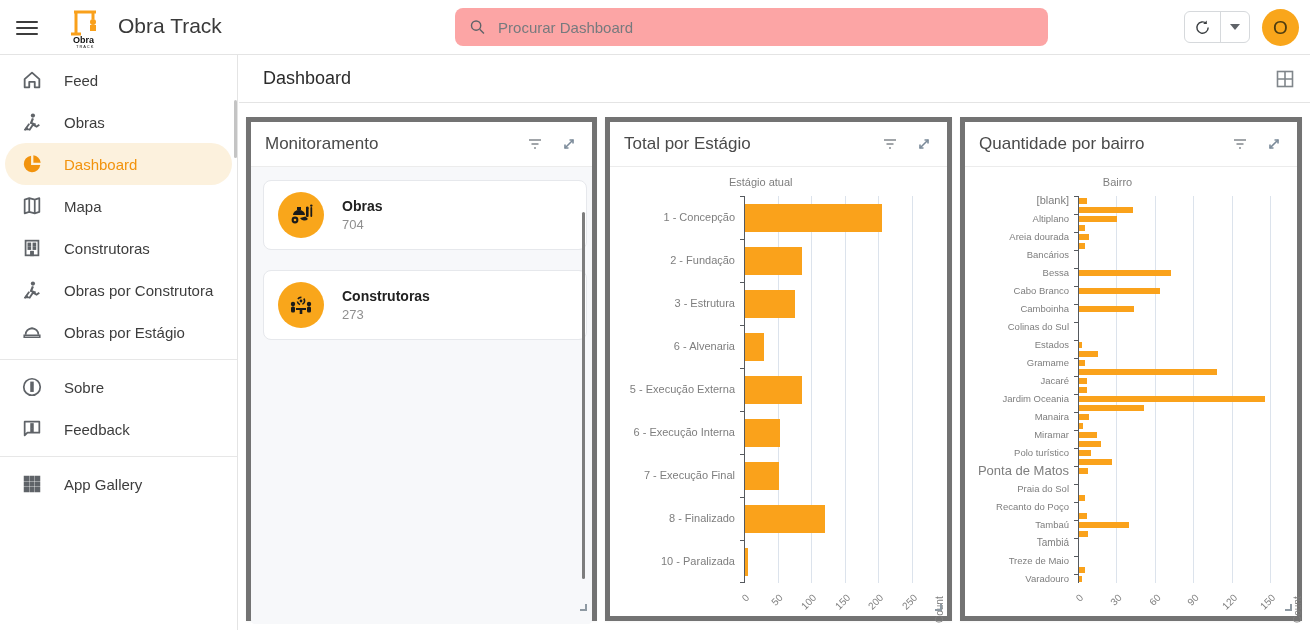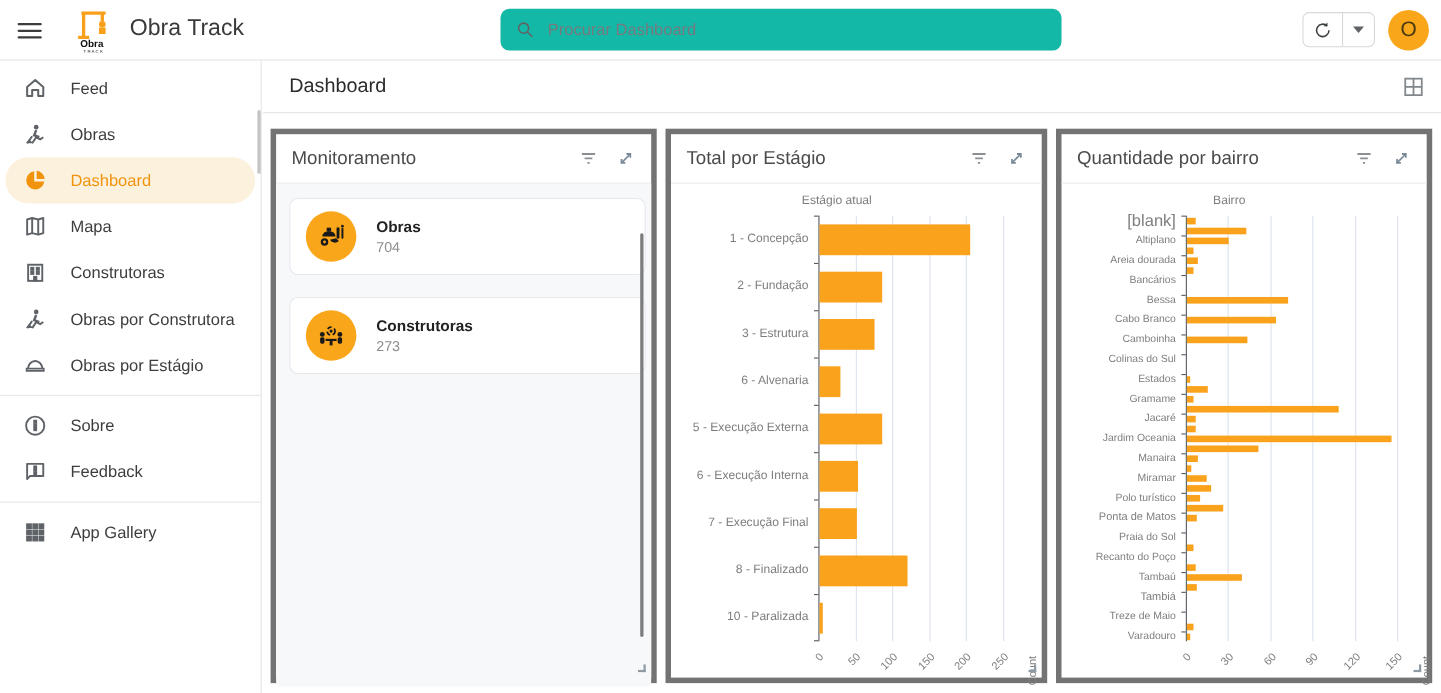--- a/index.html
+++ b/index.html
@@ -4,21 +4,21 @@
 <style>
   * { margin:0; padding:0; box-sizing:border-box; }
   html,body { width:1310px; height:630px; font-family:"Liberation Sans", sans-serif; background:#fff; overflow:hidden; }
 
   
   .topbar { position:absolute; left:0; top:0; width:1310px; height:55px; background:#fff; border-bottom:1px solid #e4e4e4; z-index:10; }
   .hamburger { position:absolute; left:16px; top:17px; width:22px; height:20px; cursor:pointer; }
   .hamburger span { display:block; height:2.5px; background:#3c3c3c; margin:3.5px 0; border-radius:1px; }
   .logo { position:absolute; left:66px; top:8px; width:38px; height:40px; }
   .app-title { position:absolute; left:118px; top:14px; font-size:21px; color:#3a3a3a; }
-  .searchbar { position:absolute; left:455px; top:8px; width:510px; height:38px; background:#14b8a6; border-radius:8px; display:flex; align-items:center; padding:0 14px; }
+  .searchbar { position:absolute; left:455px; top:8px; width:593px; height:38px; background:#fca5a5; border-radius:8px; display:flex; align-items:center; padding:0 14px; }
   .searchbar input { border:none; outline:none; background:transparent; font-size:15px; color:#3c4043; width:100%; margin-left:12px; font-family:"Liberation Sans",sans-serif; }
   .searchbar input::placeholder { color:#767a7e; }
   .refresh-group { position:absolute; left:1184px; top:11px; width:66px; height:32px; border:1px solid #d6d9dc; border-radius:6px; display:flex; background:#fff; }
   .refresh-btn { width:36px; display:flex; align-items:center; justify-content:center; border-right:1px solid #d6d9dc; cursor:pointer; }
   .refresh-caret { flex:1; display:flex; align-items:center; justify-content:center; cursor:pointer; }
   .caret-down { width:0; height:0; border-left:5px solid transparent; border-right:5px solid transparent; border-top:6px solid #5f6368; }
   .avatar { position:absolute; left:1262px; top:9px; width:37px; height:37px; border-radius:50%; background:#F9A61B; color:#4c3c10; font-size:19px; display:flex; align-items:center; justify-content:center; cursor:pointer; }
 
   
   .sidebar { position:absolute; left:0; top:55px; width:238px; height:575px; background:#fff; border-right:1px solid #e4e4e4; padding-top:4px; }
@@ -427,21 +427,21 @@
         <div class="ytick" style="left: 109px; width: 4px; top: 216px;"></div>
         <div class="ytick" style="left: 109px; width: 4px; top: 234px;"></div>
         <div class="ytick" style="left: 109px; width: 4px; top: 252px;"></div>
         <div class="ytick" style="left: 109px; width: 4px; top: 270px;"></div>
         <div class="ytick" style="left: 109px; width: 4px; top: 288px;"></div>
         <div class="ytick" style="left: 109px; width: 4px; top: 306px;"></div>
         <div class="ytick" style="left: 109px; width: 4px; top: 324px;"></div>
         <div class="ytick" style="left: 109px; width: 4px; top: 342px;"></div>
         <div class="ytick" style="left: 109px; width: 4px; top: 360px;"></div>
         <div class="ytick" style="left: 109px; width: 4px; top: 378px;"></div>
-        <div class="ylabel" style="font-size: 15px; width: 104px; left: 0px; top: 0px; line-height: 9px;">[blank]</div>
+        <div class="ylabel" style="font-size: 11px; width: 104px; left: 0px; top: 0px; line-height: 9px;">[blank]</div>
         <div class="bar" title="[blank]: 6" style="left: 114px; top: 1.5px; width: 7.68px; height: 6px; background: rgb(250, 162, 27);"></div>
         <div class="bar" title="(sem rótulo): 42" style="left: 114px; top: 10.5px; width: 53.76px; height: 6px; background: rgb(250, 162, 27);"></div>
         <div class="ylabel" style="font-size: 9.5px; width: 104px; left: 0px; top: 18px; line-height: 9px;">Altiplano</div>
         <div class="bar" title="Altiplano: 30" style="left: 114px; top: 19.5px; width: 38.4px; height: 6px; background: rgb(250, 162, 27);"></div>
         <div class="bar" title="(sem rótulo): 5" style="left: 114px; top: 28.5px; width: 6.4px; height: 6px; background: rgb(250, 162, 27);"></div>
         <div class="ylabel" style="font-size: 9.5px; width: 104px; left: 0px; top: 36px; line-height: 9px;">Areia dourada</div>
         <div class="bar" title="Areia dourada: 8" style="left: 114px; top: 37.5px; width: 10.24px; height: 6px; background: rgb(250, 162, 27);"></div>
         <div class="bar" title="(sem rótulo): 5" style="left: 114px; top: 46.5px; width: 6.4px; height: 6px; background: rgb(250, 162, 27);"></div>
         <div class="ylabel" style="font-size: 9.5px; width: 104px; left: 0px; top: 54px; line-height: 9px;">Bancários</div>
         <div class="ylabel" style="font-size: 9.5px; width: 104px; left: 0px; top: 72px; line-height: 9px;">Bessa</div>
@@ -465,21 +465,21 @@
         <div class="bar" title="(sem rótulo): 51" style="left: 114px; top: 208.5px; width: 65.28px; height: 6px; background: rgb(250, 162, 27);"></div>
         <div class="ylabel" style="font-size: 9.5px; width: 104px; left: 0px; top: 216px; line-height: 9px;">Manaira</div>
         <div class="bar" title="Manaira: 8" style="left: 114px; top: 217.5px; width: 10.24px; height: 6px; background: rgb(250, 162, 27);"></div>
         <div class="bar" title="(sem rótulo): 3" style="left: 114px; top: 226.5px; width: 3.84px; height: 6px; background: rgb(250, 162, 27);"></div>
         <div class="ylabel" style="font-size: 9.5px; width: 104px; left: 0px; top: 234px; line-height: 9px;">Miramar</div>
         <div class="bar" title="Miramar: 14" style="left: 114px; top: 235.5px; width: 17.92px; height: 6px; background: rgb(250, 162, 27);"></div>
         <div class="bar" title="(sem rótulo): 17" style="left: 114px; top: 244.5px; width: 21.76px; height: 6px; background: rgb(250, 162, 27);"></div>
         <div class="ylabel" style="font-size: 9.5px; width: 104px; left: 0px; top: 252px; line-height: 9px;">Polo turístico</div>
         <div class="bar" title="Polo turístico: 9" style="left: 114px; top: 253.5px; width: 11.52px; height: 6px; background: rgb(250, 162, 27);"></div>
         <div class="bar" title="(sem rótulo): 26" style="left: 114px; top: 262.5px; width: 33.28px; height: 6px; background: rgb(250, 162, 27);"></div>
-        <div class="ylabel" style="font-size: 10px; width: 104px; left: 0px; top: 270px; line-height: 9px;">Ponta de Matos</div>
+        <div class="ylabel" style="font-size: 13px; width: 104px; left: 0px; top: 270px; line-height: 9px;">Ponta de Matos</div>
         <div class="bar" title="Ponta de Matos: 7" style="left: 114px; top: 271.5px; width: 8.96px; height: 6px; background: rgb(250, 162, 27);"></div>
         <div class="ylabel" style="font-size: 9.5px; width: 104px; left: 0px; top: 288px; line-height: 9px;">Praia do Sol</div>
         <div class="bar" title="(sem rótulo): 5" style="left: 114px; top: 298.5px; width: 6.4px; height: 6px; background: rgb(250, 162, 27);"></div>
         <div class="ylabel" style="font-size: 9.5px; width: 104px; left: 0px; top: 306px; line-height: 9px;">Recanto do Poço</div>
         <div class="bar" title="(sem rótulo): 6" style="left: 114px; top: 316.5px; width: 7.68px; height: 6px; background: rgb(250, 162, 27);"></div>
         <div class="ylabel" style="font-size: 9.5px; width: 104px; left: 0px; top: 324px; line-height: 9px;">Tambaú</div>
         <div class="bar" title="Tambaú: 39" style="left: 114px; top: 325.5px; width: 49.92px; height: 6px; background: rgb(250, 162, 27);"></div>
         <div class="bar" title="(sem rótulo): 7" style="left: 114px; top: 334.5px; width: 8.96px; height: 6px; background: rgb(250, 162, 27);"></div>
         <div class="ylabel" style="font-size: 10px; width: 104px; left: 0px; top: 342px; line-height: 9px;">Tambiá</div>
         <div class="ylabel" style="font-size: 9.5px; width: 104px; left: 0px; top: 360px; line-height: 9px;">Treze de Maio</div>

